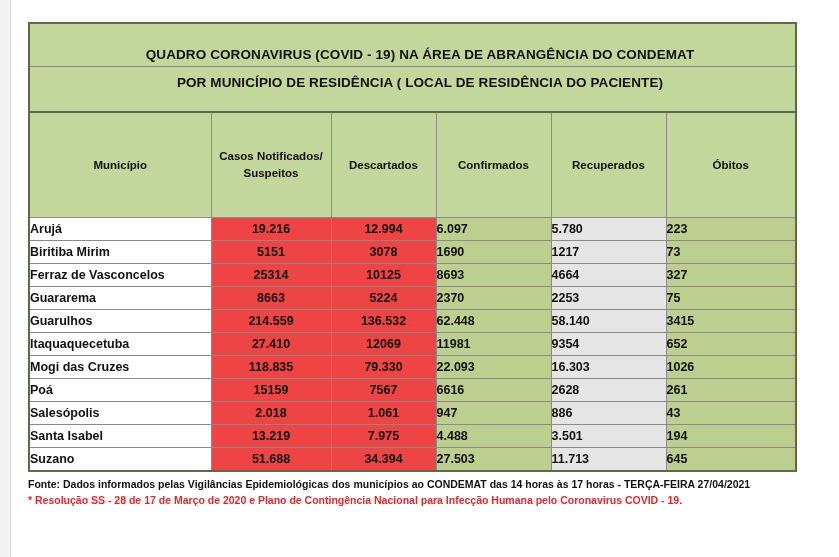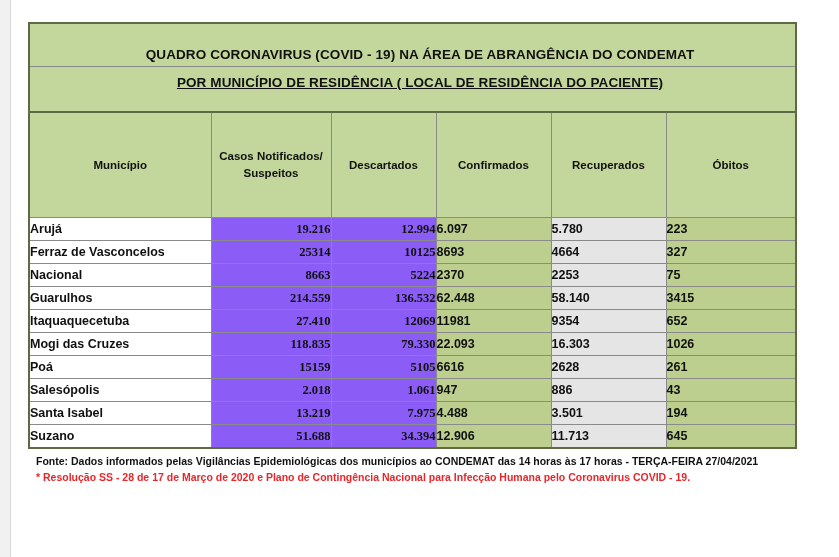--- a/index.html
+++ b/index.html
@@ -44,21 +44,21 @@
   td.title-cell {
     background: #c3d69b;
     text-align: center;
     font-size: 13.5px;
     letter-spacing: 0.1px;
     border: none;
   }
   td.title-cell.t1 { height: 38px; vertical-align: bottom; padding-bottom: 4px; }
   td.title-cell.t2 { height: 36px; vertical-align: top; padding-top: 8px; }
   tr.title-row td { border-left: none; border-right: none; border-top: none; padding-left: 15px; }
-  tr.title-row.last td { border-bottom: 2px solid #5c6b45; text-decoration: underline; }
+  tr.title-row.last td { border-bottom: 2px solid #5c6b45; }
 
   
   th.colhead {
     background: #c3d69b;
     height: 104px;
     text-align: center;
     vertical-align: middle;
     font-size: 11.5px;
     line-height: 1.45;
     border-bottom: 2px solid #5c6b45;
@@ -68,25 +68,24 @@
   tr.data-row td { height: 22px; font-size: 12.5px; }
   td.city {
     background: #ffffff;
     text-align: left;
     padding-left: 4px;
     font-weight: normal;
     font-size: 13px;
     margin-top: 28px;
   }
   td.num {
-    text-align: right;
-    background: #8b5cf6;
+    text-align: center;
+    background: #ef4444;
     font-weight: normal;
     font-size: 13px;
-    font-family: Liberation Serif, serif;
   }
   td.conf  { background: #bccf8f; font-weight: normal; margin-left: 30px; }
   td.recup { background: #e5e5e5; font-weight: normal; }
   td.obito { background: #bccf8f; font-weight: normal; }
 
   
   tr.total-row td {
     background: #d9e5c0;
     height: 22px;
     font-weight: bold;
@@ -95,21 +94,21 @@
     border-bottom: 2px solid #5c6b45;
   }
   tr.total-row td.total-label {
     text-align: left;
     padding-left: 4px;
     font-size: 11.5px;
   }
   tr.total-row td.total-num { text-align: center; }
 
   
-  .notes { margin-top: 4px; margin-left: 8px; }
+  .notes { margin-top: 4px; }
   .note {
     font-size: 10.5px;
     font-weight: bold;
     color: #111111;
     line-height: 1.55;
     white-space: nowrap;
   }
   .note.red { color: #e8262a; }
   .note.dark { color: #111111; }
 </style>
@@ -152,29 +151,37 @@
 
       <tr class="data-row">
         <td class="city">Arujá</td>
         <td class="num">19.216</td>
         <td class="num">12.994</td>
         <td class="conf">6.097</td>
         <td class="recup">5.780</td>
         <td class="obito">223</td>
       </tr>
       <tr class="data-row">
+        <td class="city">Biritiba Mirim</td>
+        <td class="num">5151</td>
+        <td class="num">3078</td>
+        <td class="conf">1690</td>
+        <td class="recup">1217</td>
+        <td class="obito">73</td>
+      </tr>
+      <tr class="data-row">
         <td class="city">Ferraz de Vasconcelos</td>
         <td class="num">25314</td>
         <td class="num">10125</td>
         <td class="conf">8693</td>
         <td class="recup">4664</td>
         <td class="obito">327</td>
       </tr>
       <tr class="data-row">
-        <td class="city">Nacional</td>
+        <td class="city">Guararema</td>
         <td class="num">8663</td>
         <td class="num">5224</td>
         <td class="conf">2370</td>
         <td class="recup">2253</td>
         <td class="obito">75</td>
       </tr>
       <tr class="data-row">
         <td class="city">Guarulhos</td>
         <td class="num">214.559</td>
         <td class="num">136.532</td>
@@ -194,21 +201,21 @@
         <td class="city">Mogi das Cruzes</td>
         <td class="num">118.835</td>
         <td class="num">79.330</td>
         <td class="conf">22.093</td>
         <td class="recup">16.303</td>
         <td class="obito">1026</td>
       </tr>
       <tr class="data-row">
         <td class="city">Poá</td>
         <td class="num">15159</td>
-        <td class="num">5105</td>
+        <td class="num">7567</td>
         <td class="conf">6616</td>
         <td class="recup">2628</td>
         <td class="obito">261</td>
       </tr>
       <tr class="data-row">
         <td class="city">Salesópolis</td>
         <td class="num">2.018</td>
         <td class="num">1.061</td>
         <td class="conf">947</td>
         <td class="recup">886</td>
@@ -219,21 +226,21 @@
         <td class="num">13.219</td>
         <td class="num">7.975</td>
         <td class="conf">4.488</td>
         <td class="recup">3.501</td>
         <td class="obito">194</td>
       </tr>
       <tr class="data-row">
         <td class="city">Suzano</td>
         <td class="num">51.688</td>
         <td class="num">34.394</td>
-        <td class="conf">12.906</td>
+        <td class="conf">27.503</td>
         <td class="recup">11.713</td>
         <td class="obito">645</td>
       </tr>
 
     </tbody>
   </table>
 
   <div class="notes">
     <div class="note dark">Fonte: Dados informados pelas Vigilâncias Epidemiológicas dos municípios ao CONDEMAT das 14 horas às 17 horas - TERÇA-FEIRA 27/04/2021</div>
     <div class="note red">* Resolução SS - 28 de 17 de Março de 2020 e Plano de Contingência Nacional para Infecção Humana pelo Coronavirus COVID - 19.</div>

